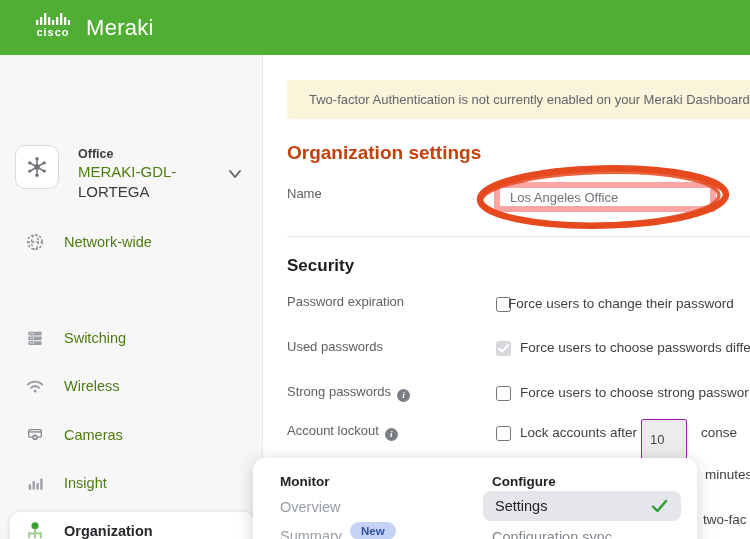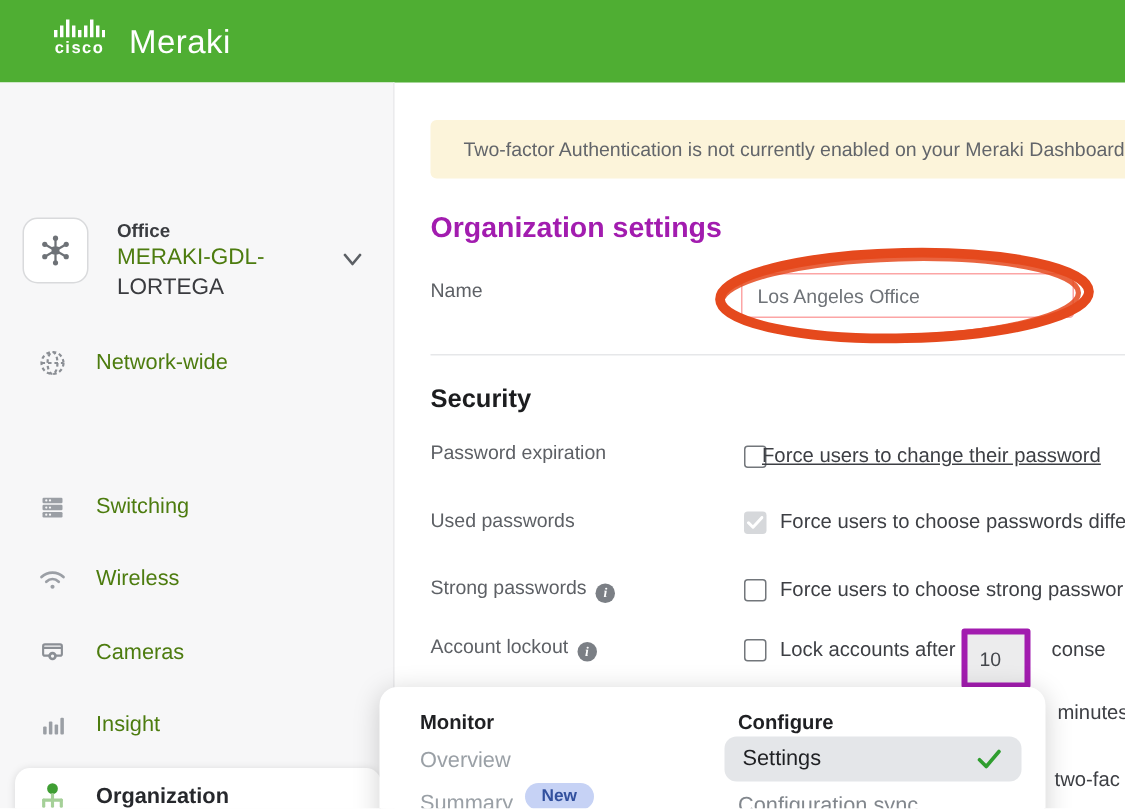--- a/index.html
+++ b/index.html
@@ -25,32 +25,32 @@
   .side-item { position:absolute; left:0; width:263px; height:48px; display:flex; align-items:center; cursor:pointer; }
   .side-item .s-icon { margin-left:24px; width:22px; height:22px; flex:0 0 22px; display:flex; align-items:center; justify-content:center; }
   .side-item .s-label { margin-left:18px; font-size:14.5px; color:#4d7c0f; font-weight:400; }
   .active-card { position:absolute; left:10px; top:457px; width:244px; height:38px; background:#fff; border-radius:10px; box-shadow:0 1px 6px rgba(0,0,0,.13); }
   .side-item.active { z-index:3; }
   .side-item.active .s-label { color:#26282c; font-weight:bold; }
 
   
   .banner { position:absolute; left:287px; top:80px; width:480px; height:39px; background:#fcf4da; border-radius:4px; }
   .banner-text { position:absolute; left:22px; top:0; line-height:39px; font-size:13px; color:#62656a; white-space:nowrap; }
-  .page-title { position:absolute; left:287px; top:142px; font-size:19px; font-weight:bold; color:#a21caf; }
+  .page-title { position:absolute; left:287px; top:142px; font-size:19px; font-weight:bold; color:#c2410c; }
   .field-label { position:absolute; font-size:13px; color:#5d6065; }
-  .name-input { position:absolute; left:494px; top:182px; width:222px; height:30px; border:1px solid #fca5a5; border-radius:3px; background:#fff; font-family:"Liberation Sans",sans-serif; font-size:13px; color:#6f7378; padding-left:10px; outline:none; }
+  .name-input { position:absolute; left:494px; top:182px; width:222px; height:30px; border:6px solid #fca5a5; border-radius:3px; background:#fff; font-family:"Liberation Sans",sans-serif; font-size:13px; color:#6f7378; padding-left:10px; outline:none; }
   .annotation { position:absolute; left:470px; top:160px; width:266px; height:74px; z-index:5; pointer-events:none; }
   .divider { position:absolute; left:287px; top:236px; width:463px; height:1px; background:#e6e7e9; }
   .section-title { position:absolute; left:287px; top:256px; font-size:17px; font-weight:bold; color:#1c1d1f; }
 
   .cbx { position:absolute; width:15px; height:15px; border:1.5px solid #72767b; border-radius:2.5px; background:#fff; cursor:pointer; }
   .cbx.checked-disabled { border:none; background:#d6d8db; display:flex; align-items:center; justify-content:center; }
   .cb-text { position:absolute; font-size:13.5px; color:#3d3f44; white-space:nowrap; }
   .info-dot { display:inline-block; width:13px; height:13px; border-radius:50%; background:#7b7f85; color:#fff; font-size:9px; font-weight:bold; font-style:italic; text-align:center; line-height:13px; margin-left:6px; vertical-align:-2px; font-family:"Liberation Serif",serif; }
-  .mini-input { position:absolute; left:641px; top:419px; width:46px; height:40px; background:#ececed; border:4px solid #a21caf; border-radius:2px; font-family:"Liberation Sans",sans-serif; font-size:13px; color:#44474c; padding-left:8px; outline:none; }
+  .mini-input { position:absolute; left:641px; top:419px; width:46px; height:40px; background:#ececed; border:1px solid #a21caf; border-radius:2px; font-family:"Liberation Sans",sans-serif; font-size:13px; color:#44474c; padding-left:8px; outline:none; }
 
   
   .popup { position:absolute; left:253px; top:458px; width:444px; height:110px; background:#fff; border-radius:12px; box-shadow:0 3px 18px rgba(0,0,0,.18); z-index:4; }
   .pop-header { position:absolute; font-size:13.5px; font-weight:bold; color:#1f2023; }
   .pop-item { position:absolute; font-size:14.5px; color:#9aa0a6; cursor:pointer; }
   .sel-row { position:absolute; left:230px; top:33px; width:198px; height:30px; background:#e4e6e9; border-radius:8px; display:flex; align-items:center; cursor:pointer; }
   .sel-row .sel-label { margin-left:12px; font-size:14.5px; font-weight:500; color:#1f2023; flex:1; }
   .sel-row .sel-check { margin-right:13px; display:flex; }
   .badge-new { position:absolute; left:97px; top:64px; background:#c6d2f5; color:#32509e; font-size:11.5px; font-weight:bold; padding:3px 11px; border-radius:11px; cursor:pointer; }
 
@@ -214,21 +214,21 @@
     <ellipse cx="133" cy="37" rx="123" ry="28.5" fill="none" stroke="#e5491d" stroke-width="6.5" transform="rotate(-1.2 133 37)"></ellipse>
     <ellipse cx="130" cy="38.5" rx="119" ry="26" fill="none" stroke="#e5491d" stroke-width="3.5" opacity="0.85" transform="rotate(-1.6 130 38.5)"></ellipse>
   </svg>
 
   <div class="divider"></div>
 
   <div class="section-title">Security</div>
 
   <div class="field-label" style="left:287px; top:294px;">Password expiration</div>
   <div class="cbx" style="left:496px; top:297px;"></div>
-  <div class="cb-text" style="left:508px; top:296px;text-decoration:underline;">Force users to change their password</div>
+  <div class="cb-text" style="left:508px; top:296px;">Force users to change their password</div>
 
   <div class="field-label" style="left:287px; top:339px;">Used passwords</div>
   <div class="cbx checked-disabled" style="left:496px; top:341px;">
     <svg width="11" height="9" viewBox="0 0 11 9">
         <polyline points="1,4.5 4,7.5 10,1" fill="none" stroke="#ffffff" stroke-width="2" stroke-linecap="round" stroke-linejoin="round"></polyline>
       </svg>
   </div>
   <div class="cb-text" style="left:520px; top:340px;">Force users to choose passwords diffe</div>
 
   <div class="field-label" style="left:287px; top:384px;"><span>Strong passwords</span><span class="info-dot">i</span></div>

